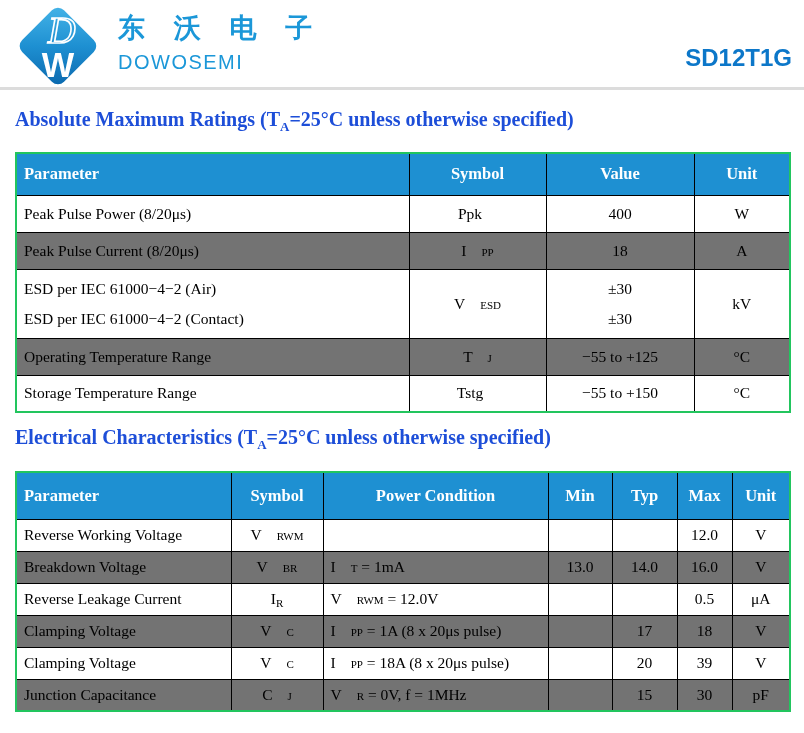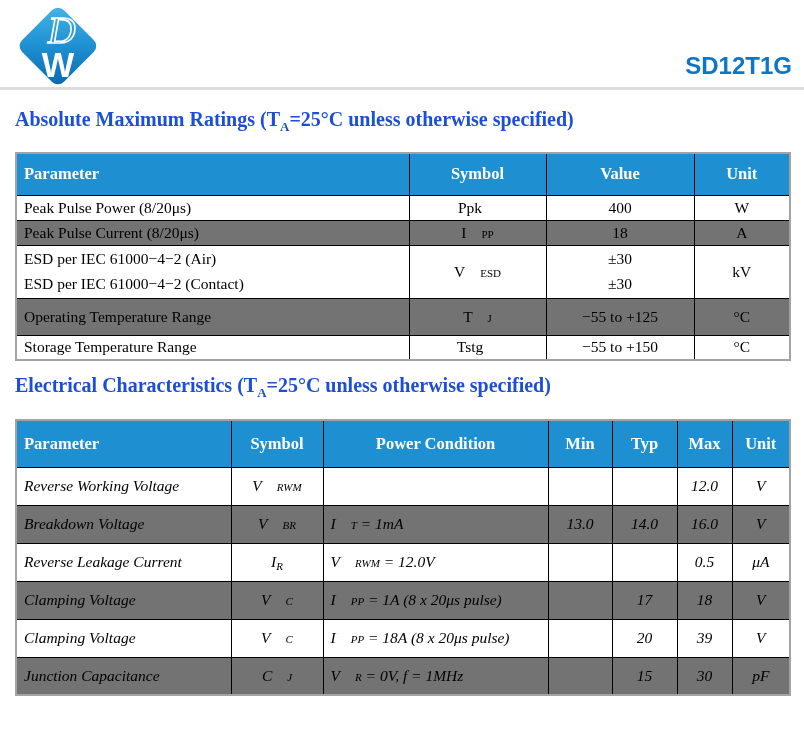--- a/index.html
+++ b/index.html
@@ -15,54 +15,54 @@
   .company-block { position: absolute; left: 118px; top: 10px; }
   .company-cn {
     font-size: 27px; color: #1b97d8; letter-spacing: 11px;
     font-family: "Liberation Serif", serif; font-weight: bold; white-space: nowrap;
   }
   .company-en {
     margin-top: 5px; font-size: 20px; color: #1b97d8; letter-spacing: 1.5px;
     font-family: "Liberation Sans", "DejaVu Sans", sans-serif;
   }
   .part-number {
-    position: absolute; right: 12px; bottom: 7px;
+    position: absolute; right: 12px; bottom: 15px;
     font-family: "Liberation Sans", "DejaVu Sans", sans-serif;
     font-weight: bold; font-size: 24px; color: #0c77c9;
   }
 
   
   .content { padding: 0 15px; }
   .sec-title {
     margin: 16px 0 12px 0; font-size: 20px; font-weight: bold; color: #1d4ed8;
     font-family: Liberation Serif, serif; line-height: 26px;
   }
   .sec-title sub { font-size: 13px; }
 
   
   table {
     border-collapse: collapse; table-layout: fixed; width: 774px;
-    border: 2px solid #a3a3a3; font-size: 15.5px;
+    border: 2px solid #22c55e; font-size: 15.5px;
   }
   th, td { border: 1px solid #000; padding: 0; text-align: center; vertical-align: middle; }
   thead th {
     background: #1e90d2; color: #ffffff; font-weight: bold; font-size: 16.5px;
   }
   .left { text-align: left; padding-left: 7px; }
   tr.shaded td { background: #737373; }
 
   table.amr thead tr { height: 42px; }
-  table.amr tbody tr { height: 25px; }
+  table.amr tbody tr { height: 37px; }
   table.amr tr.esd-row { height: 52px; }
   table.amr tr.op-row { height: 37px; }
 
   table.ec thead tr { height: 47px; }
-  table.ec tbody tr { height: 38px; font-style: italic; }
-
-  .two-line { display: flex; flex-direction: column; justify-content: space-evenly; height: 52px; }
+  table.ec tbody tr { height: 32px; }
+
+  .two-line { display: flex; flex-direction: column; justify-content: space-evenly; height: 68px; }
   .two-line div { line-height: 22px; }
 
   .sm { font-size: 11px; padding-left: 15px; }               
   .sublow { font-size: 11px; vertical-align: -3px; } 
 </style>
 </head>
 <body>
 
 <div class="page-header">
   <div class="logo-wrap">
@@ -72,20 +72,24 @@
           <stop offset="0" stop-color="#46b5e8"></stop>
           <stop offset="0.5" stop-color="#1e90d2"></stop>
           <stop offset="1" stop-color="#0a67ad"></stop>
         </linearGradient>
       </defs>
       <rect x="-31" y="-31" width="62" height="62" rx="9" transform="translate(52,45) rotate(45)" fill="url(#lg)"></rect>
       <text x="56" y="42" font-size="40" font-style="italic" font-family="Liberation Serif, serif" fill="none" stroke="#ffffff" stroke-width="1.7" text-anchor="middle">D</text>
       <text x="52" y="77" font-size="36" font-weight="bold" font-family="Liberation Sans, sans-serif" fill="#ffffff" text-anchor="middle">W</text>
     </svg>
   </div>
+  <div class="company-block">
+    <div class="company-cn">东 沃 电 子</div>
+    <div class="company-en">DOWOSEMI</div>
+  </div>
   <div class="part-number">SD12T1G</div>
 </div>
 
 <div class="content">
 
   <h2 class="sec-title"><span>Absolute Maximum Ratings (T</span><sub>A</sub><span>=25°C unless otherwise specified)</span></h2>
 
   <table class="amr">
     <colgroup>
         <col style="width:393px">

